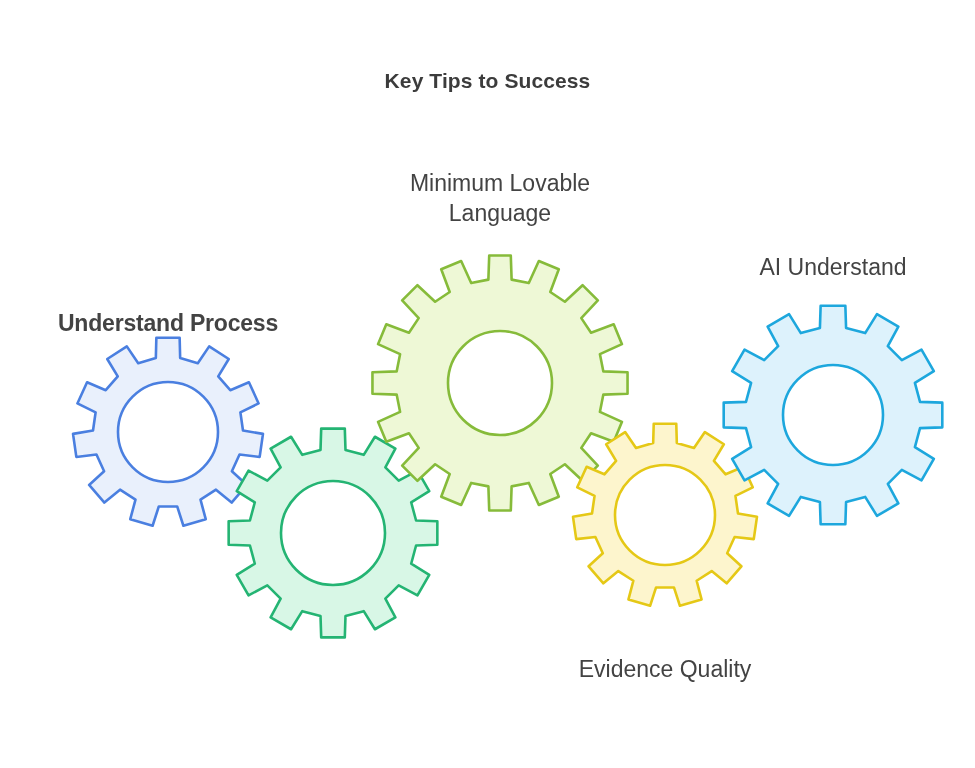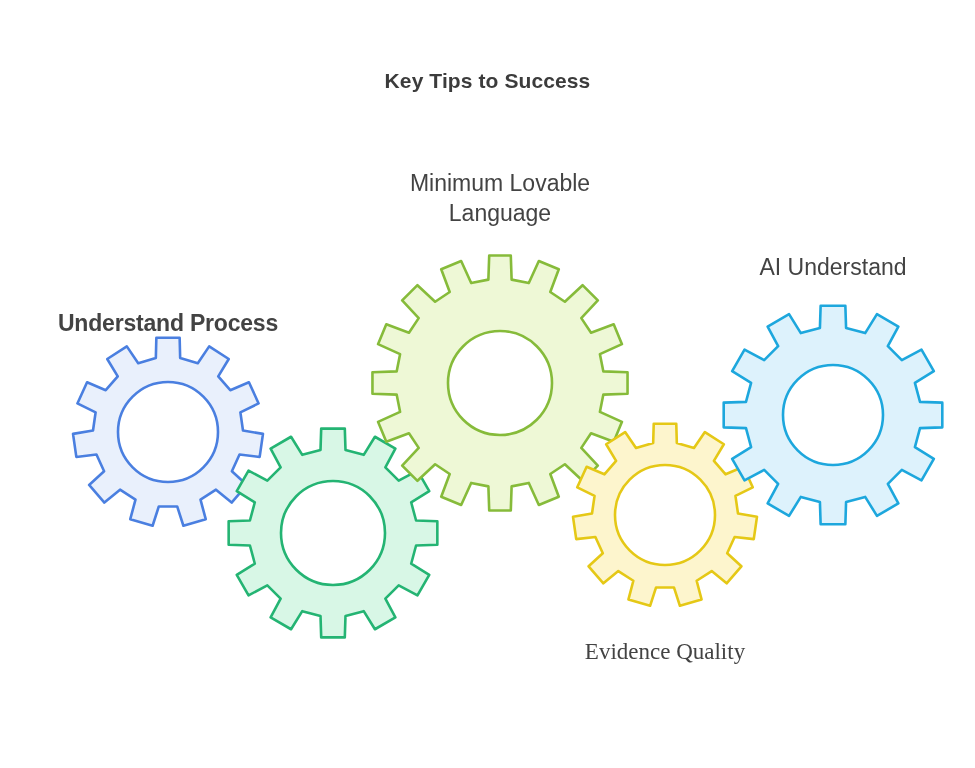--- a/index.html
+++ b/index.html
@@ -63,23 +63,22 @@
     top: 669px;
     width: 260px;
   }
   .label-minimum-lovable-language {
     left: 350px;
     top: 168px;
     width: 300px;
   }
   .label-evidence-quality {
     left: 540px;
-    top: 637px;
+    top: 654px;
     width: 250px;
-    font-family: Liberation Serif, serif;
   }
   .label-ai-brainstorm {
     left: 713px;
     top: 252px;
     width: 240px;
   }
 </style>
 </head>
 <body>
 

